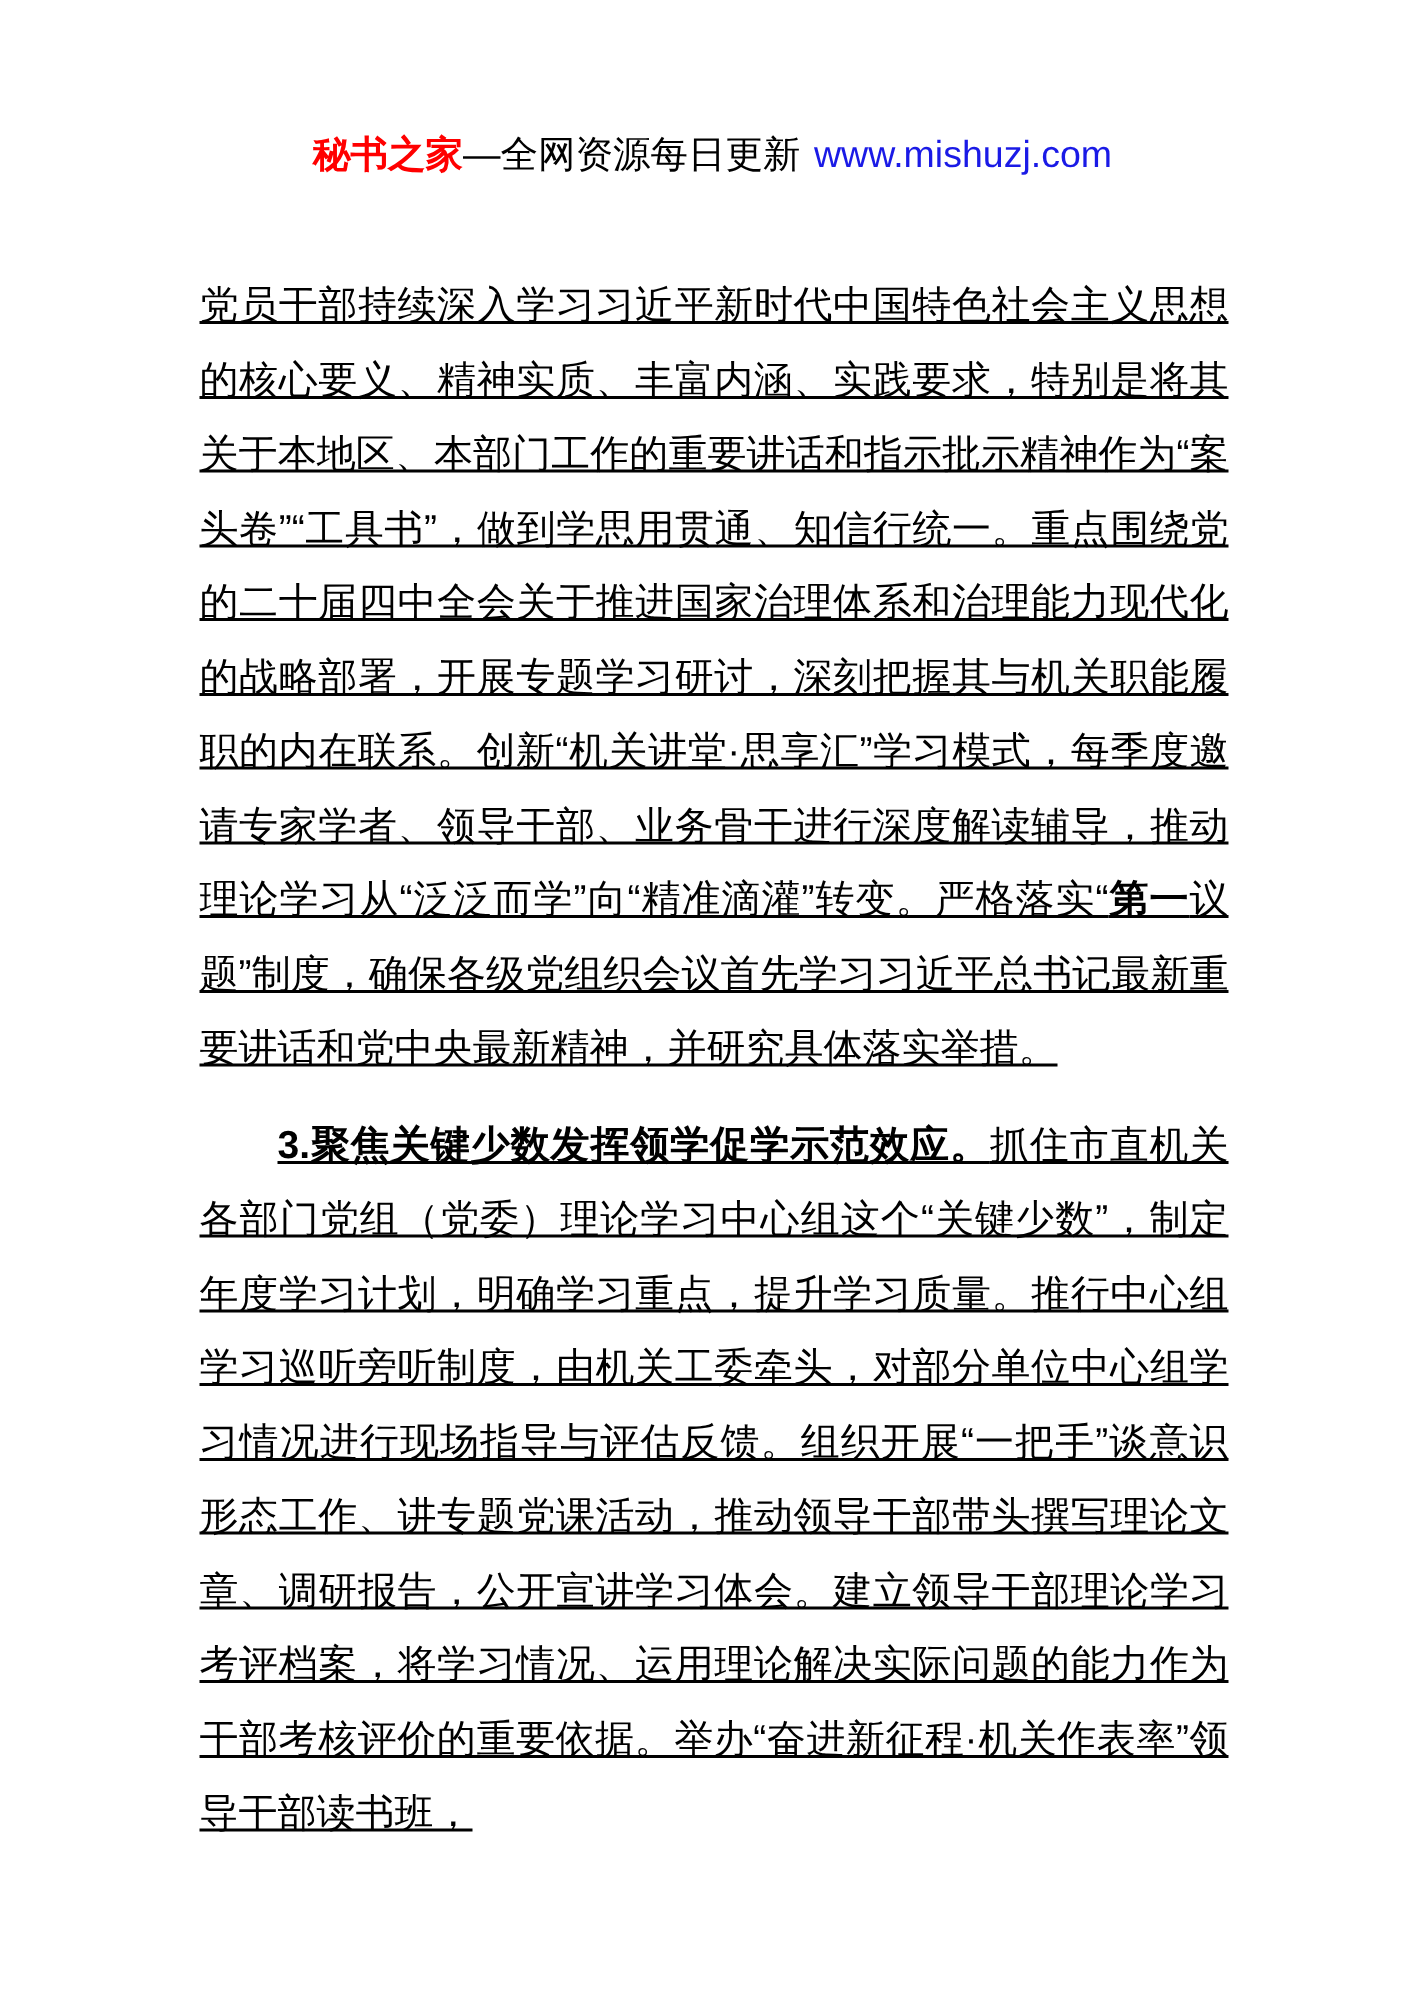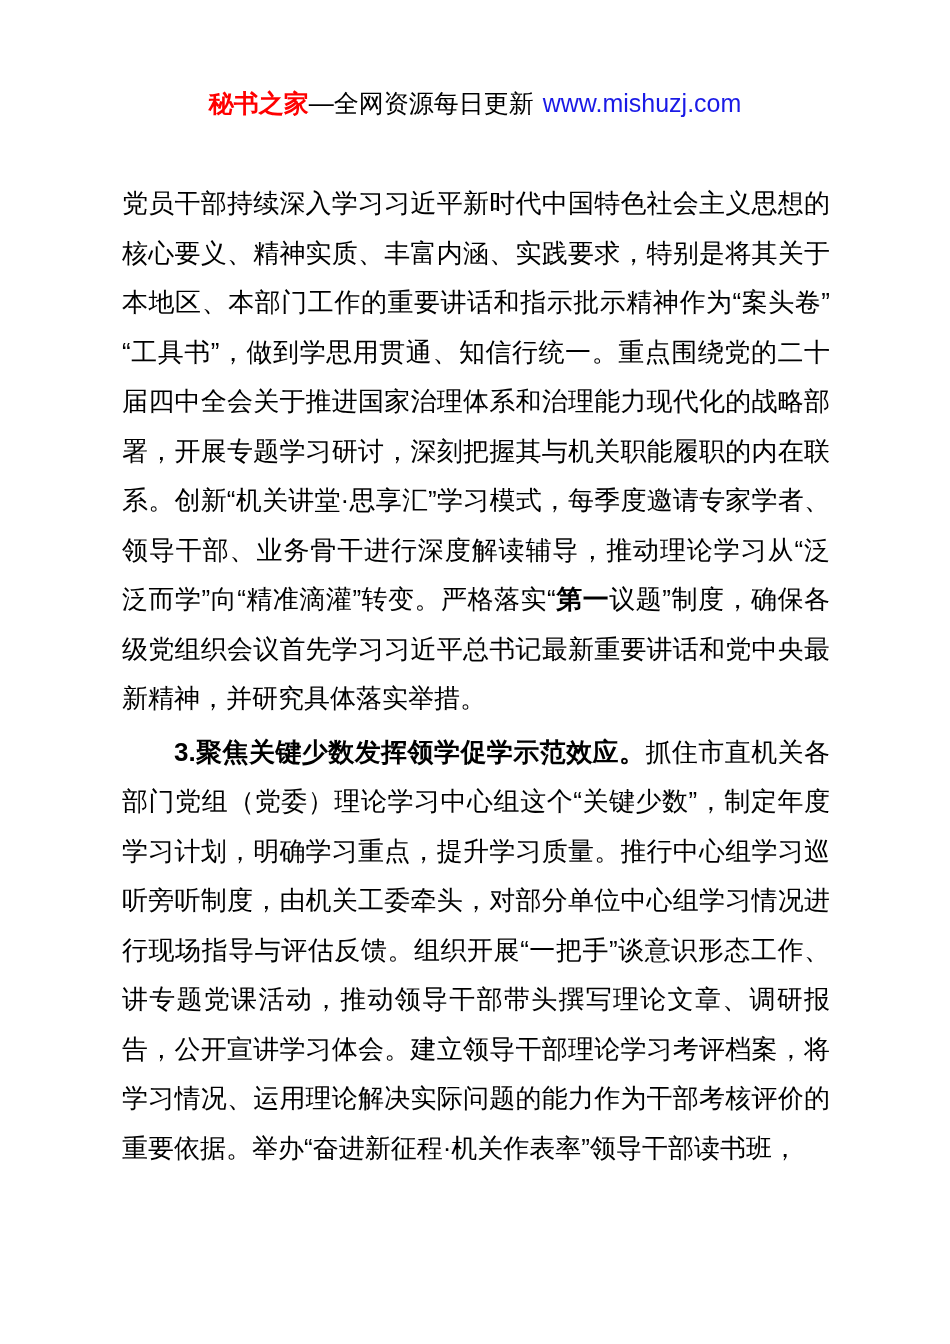--- a/index.html
+++ b/index.html
@@ -33,22 +33,23 @@
   .doc-body {
     margin: 61px 116px 0 118px;
     font-size: 26px;
     line-height: 49.5px;
     text-align: justify;
     text-justify: inter-ideograph;
     color: #000000;
     word-break: break-all;
   }
   .doc-body p {
-    margin: 4px;
+    margin: 15px;
     padding: 0;
+    text-decoration: underline;
   }
   .doc-body p.indent {
     text-indent: 2em;
   }
   .doc-body .bold {
     font-weight: 700;
   }
 </style>
 </head>
 <body>

